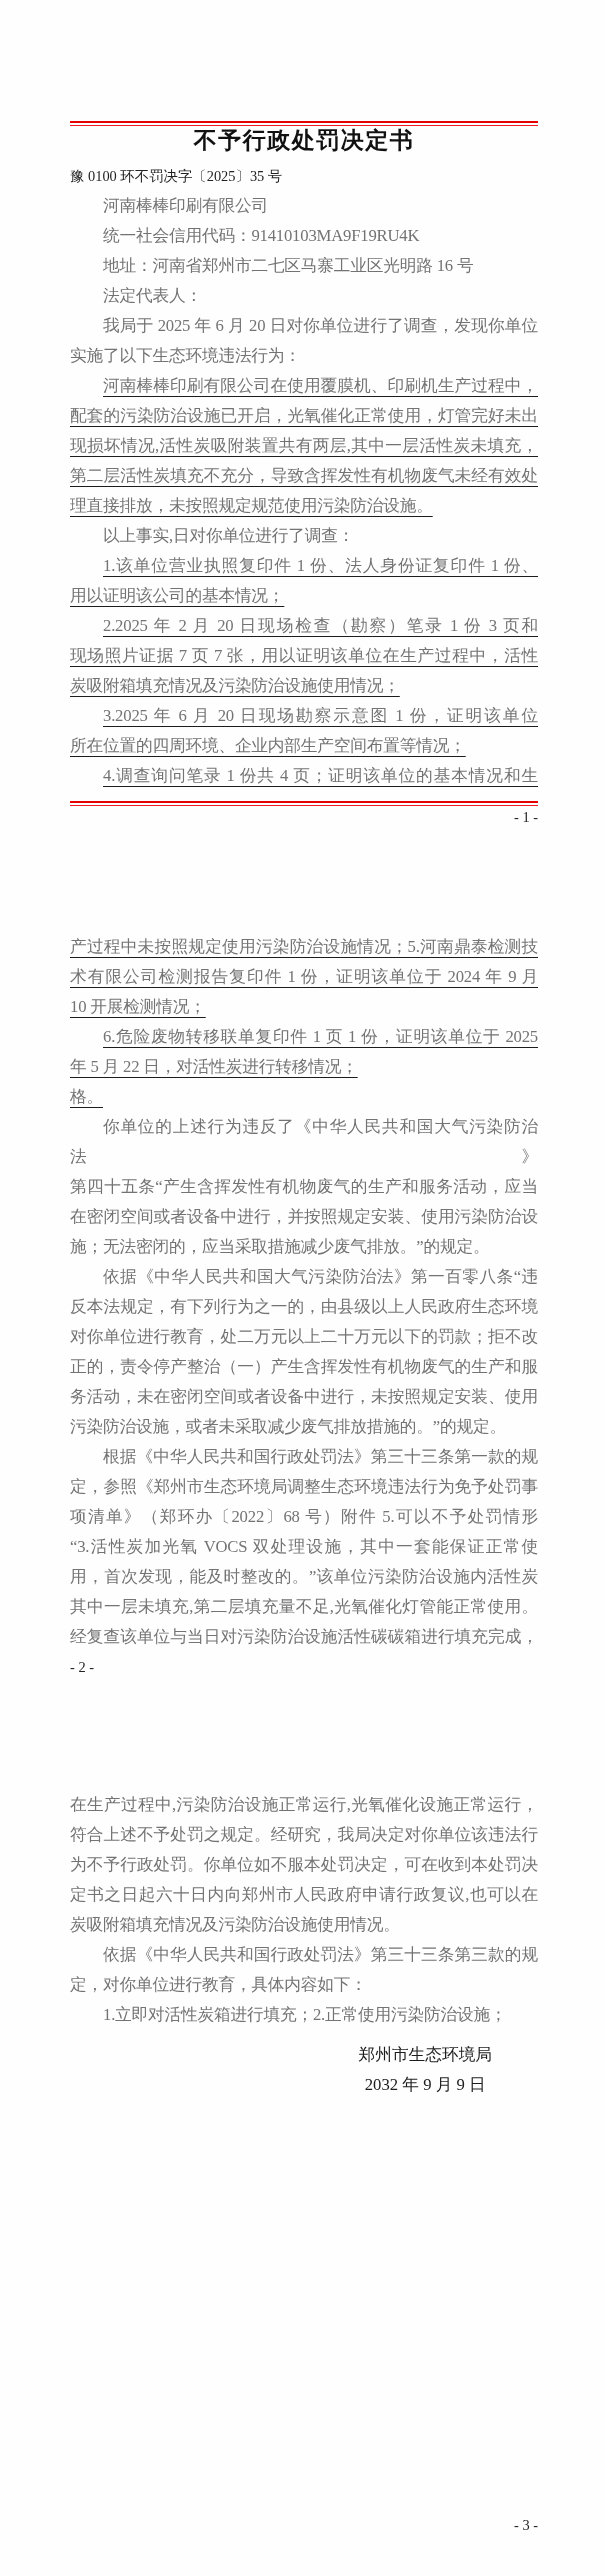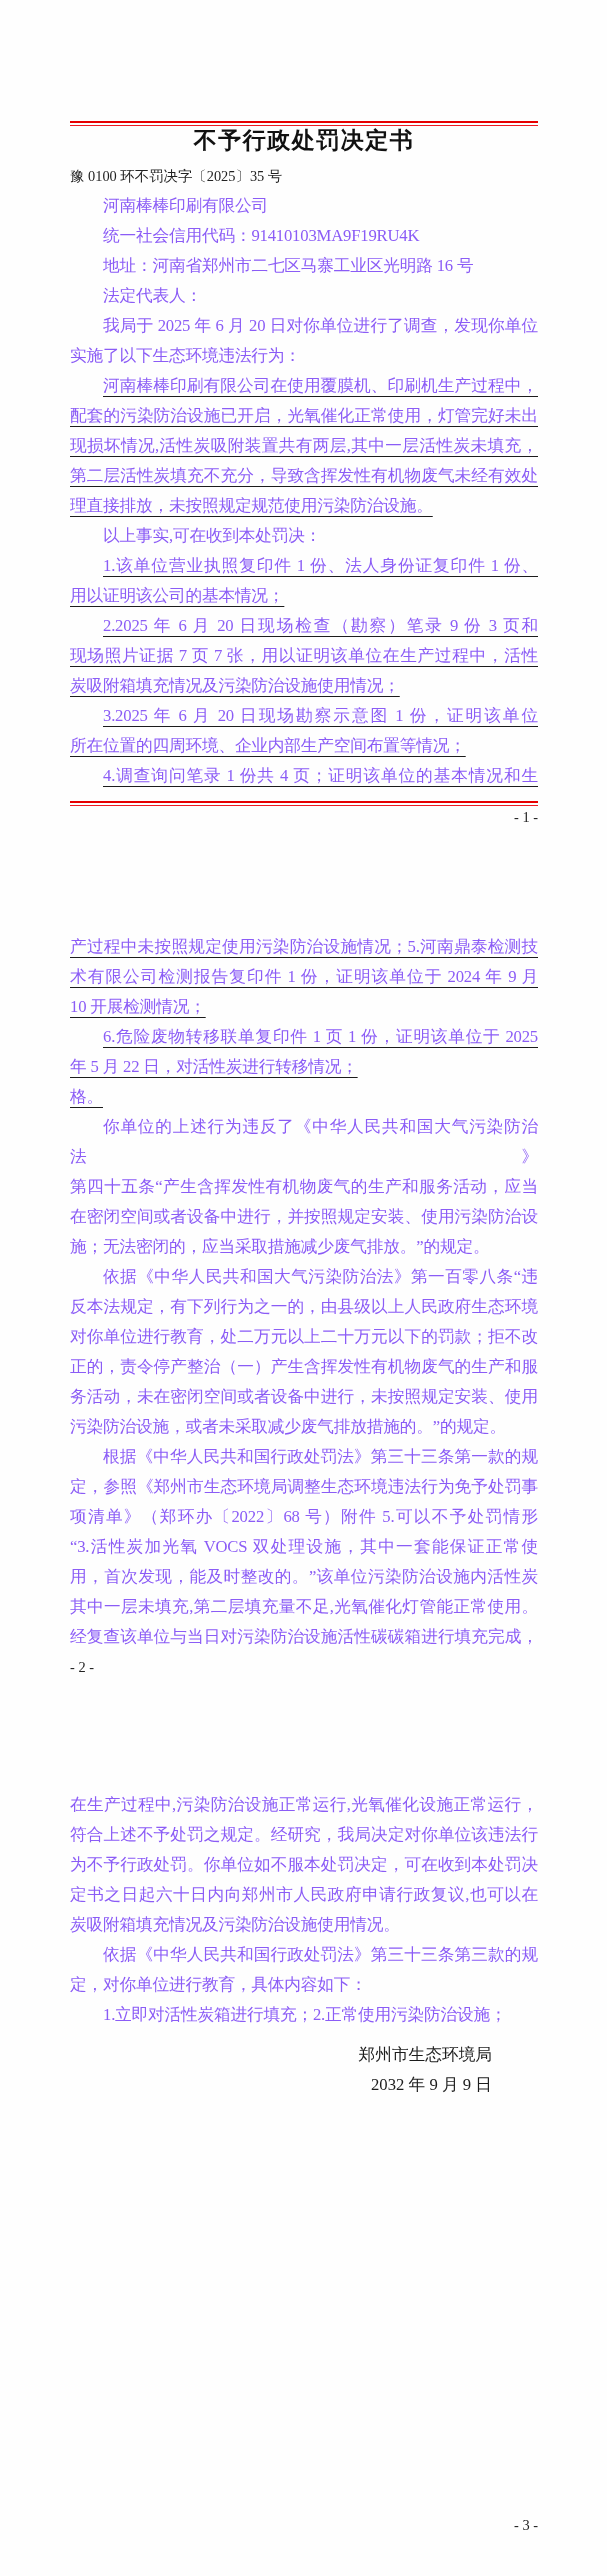--- a/index.html
+++ b/index.html
@@ -43,21 +43,21 @@
     font-size: 14.4px;
     color: #222;
   }
   .page-body {
     position: absolute;
     left: 70px;
     width: 468px;
     font-size: 16.7px;
     line-height: 30px;
     letter-spacing: -0.2px;
-    color: #8b5cf6;
+    color: #737373;
   }
   #page1-body { top: 191px; }
   #page2-body { top: 932px; }
   #page3-body { top: 1790px; }
   .line { text-align: left; }
   .line.fill { text-align: justify; text-align-last: justify; }
   .line.indent { text-indent: 33px; }
   .line.u {
     text-decoration: underline;
     text-underline-offset: 5.3px;
@@ -72,21 +72,21 @@
     font-size: 14.4px;
     color: #222;
   }
   #pageno-1 { top: 802px; text-align: right; }
   #pageno-2 { top: 1652px; text-align: left; }
   #pageno-3 { top: 2510px; text-align: right; }
   .signature {
     position: absolute;
     top: 2040px;
     right: 115px;
-    text-align: right;
+    text-align: center;
     font-size: 16.7px;
     line-height: 30px;
     color: #1c1c1c;
   }
 </style>
 </head>
 <body>
 
 <div class="canvas">
 
@@ -101,24 +101,24 @@
       <div class="line indent">统一社会信用代码：91410103MA9F19RU4K</div>
       <div class="line indent">地址：河南省郑州市二七区马寨工业区光明路 16 号</div>
       <div class="line indent">法定代表人：</div>
       <div class="line indent fill">我局于 2025 年 6 月 20 日对你单位进行了调查，发现你单位</div>
       <div class="line">实施了以下生态环境违法行为：</div>
       <div class="line indent u fill">河南棒棒印刷有限公司在使用覆膜机、印刷机生产过程中，</div>
       <div class="line u fill">配套的污染防治设施已开启，光氧催化正常使用，灯管完好未出</div>
       <div class="line u fill">现损坏情况,活性炭吸附装置共有两层,其中一层活性炭未填充，</div>
       <div class="line u fill">第二层活性炭填充不充分，导致含挥发性有机物废气未经有效处</div>
       <div class="line u">理直接排放，未按照规定规范使用污染防治设施。</div>
-      <div class="line indent">以上事实,可在收到本处罚决：</div>
+      <div class="line indent">以上事实,日对你单位进行了调查：</div>
       <div class="line indent u fill">1.该单位营业执照复印件 1 份、法人身份证复印件 1 份、</div>
       <div class="line u">用以证明该公司的基本情况；</div>
-      <div class="line indent u fill">2.2025 年 6 月 20 日现场检查（勘察）笔录 9 份 3 页和</div>
+      <div class="line indent u fill">2.2025 年 2 月 20 日现场检查（勘察）笔录 1 份 3 页和</div>
       <div class="line u fill">现场照片证据 7 页 7 张，用以证明该单位在生产过程中，活性</div>
       <div class="line u">炭吸附箱填充情况及污染防治设施使用情况；</div>
       <div class="line indent u fill">3.2025 年 6 月 20 日现场勘察示意图 1 份，证明该单位</div>
       <div class="line u">所在位置的四周环境、企业内部生产空间布置等情况；</div>
       <div class="line indent u fill">4.调查询问笔录 1 份共 4 页；证明该单位的基本情况和生</div>
     </div>
 
   <div id="rule-page1-footer" class="red-rule"></div>
 
   <div id="pageno-1" class="pageno">- 1 -</div>

